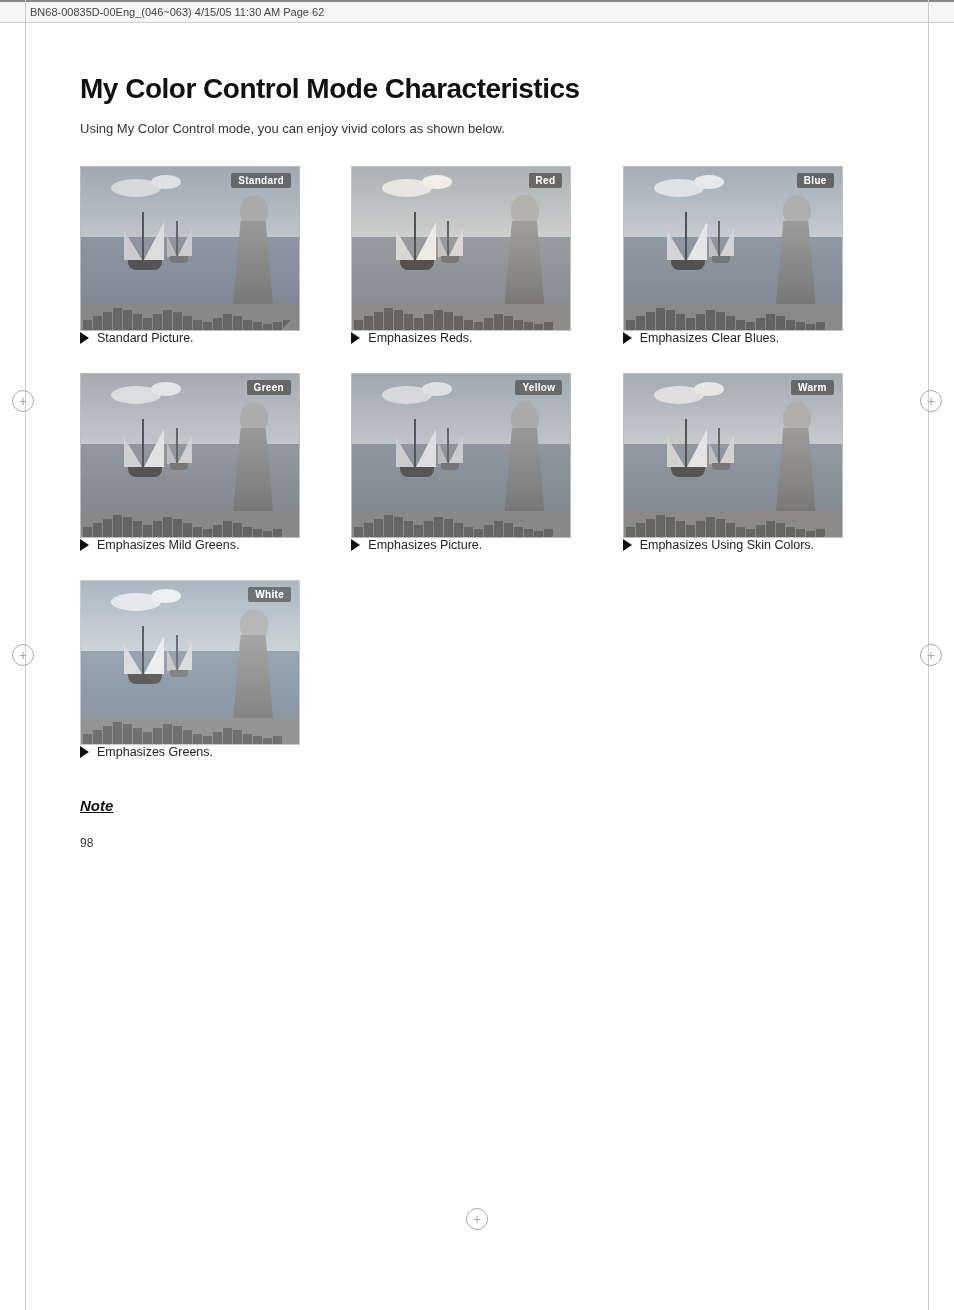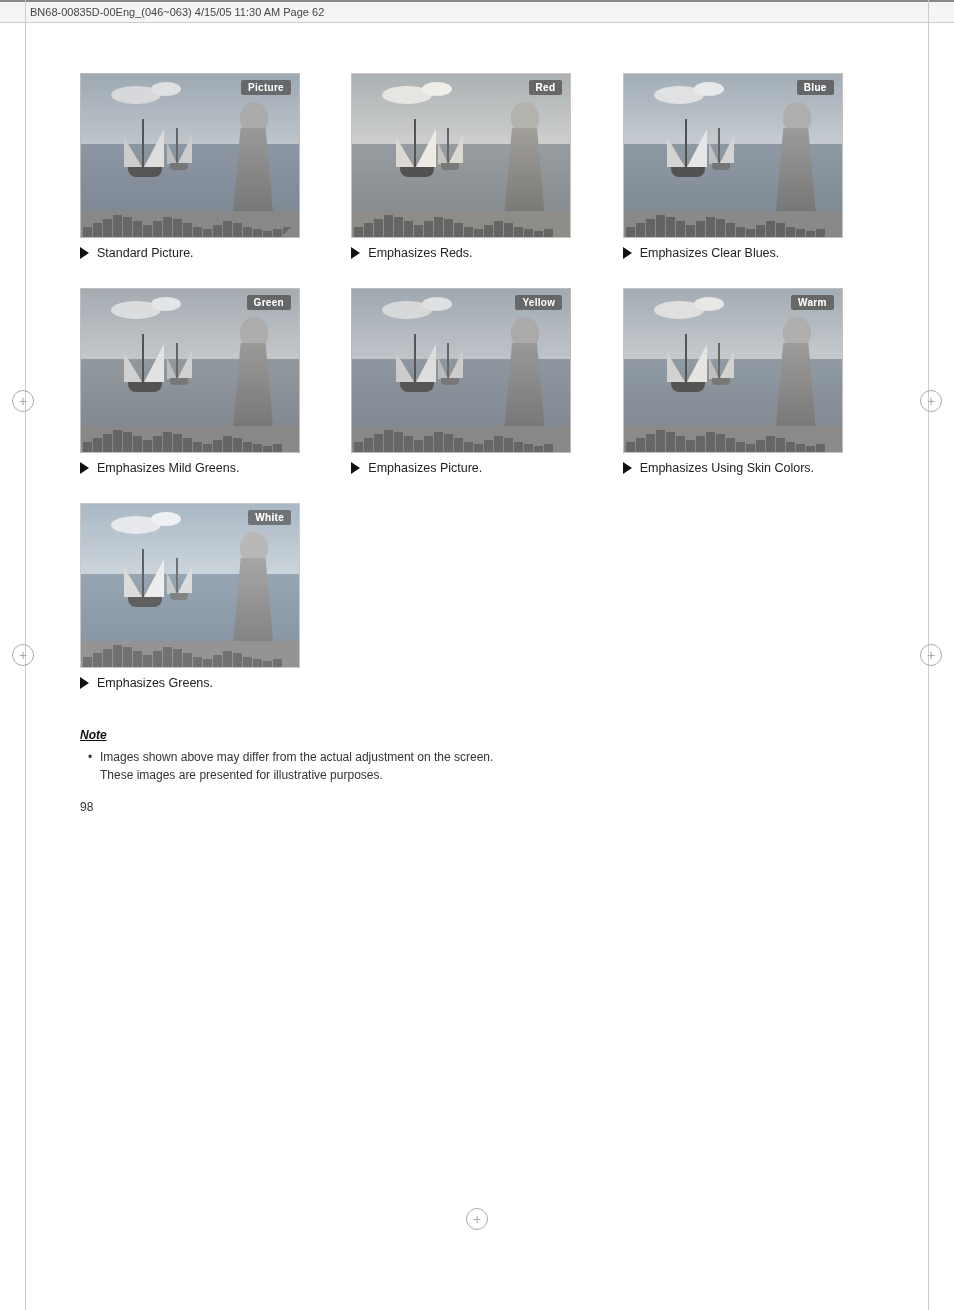--- a/index.html
+++ b/index.html
@@ -163,41 +163,40 @@
       height: 0;
       border-left: 0px solid transparent;
       border-right: 18px solid transparent;
       border-bottom: 30px solid #ccc;
     }
 
     
     .caption {
       display: flex;
       align-items: center;
-      margin-top: 8px;
       font-size: 12.5px;
       color: #222;
     }
     .arrow-icon {
       display: inline-block;
       width: 0;
       height: 0;
       border-top: 6px solid transparent;
       border-bottom: 6px solid transparent;
       border-left: 9px solid #111;
       margin-right: 8px;
       flex-shrink: 0;
     }
 
     
     .note-section {
       margin-top: 10px;
     }
     .note-title {
-      font-size: 12px;
+      font-size: 15px;
       font-weight: bold;
       font-style: italic;
       text-decoration: underline;
       color: #111;
       margin-bottom: 6px;
     }
     .note-item {
       font-size: 12px;
       color: #333;
       padding-left: 20px;
@@ -275,20 +274,22 @@
 </div>
 
 <div class="reg-mark" style="top: 390px; left: 12px;"></div>
 <div class="reg-mark" style="top: 390px; right: 12px;"></div>
 <div class="reg-mark" style="bottom: 80px; left: 50%; margin-left: -11px;"></div>
 <div class="reg-mark" style="top: 50%; margin-top: -11px; left: 12px;"></div>
 <div class="reg-mark" style="top: 50%; margin-top: -11px; right: 12px;"></div>
 
 <div class="page-content">
 
+  <h1 class="page-title">My Color Control Mode Characteristics</h1>
+  <p class="intro-text">Using My Color Control mode, you can enjoy vivid colors as shown below.</p>
 
   <div class="image-grid">
 
     <div class="image-cell">
       <div class="img-container tint-standard">
         <div class="photo-scene">
 
           <div class="sky"></div>
 
           <div class="cloud" style="width:50px;height:18px;top:12px;left:30px;background:#d5d8dc;"></div>
@@ -334,21 +335,21 @@
             <div style="width:9px;height:14px;background:#666;"></div>
             <div style="width:9px;height:10px;background:#666;"></div>
             <div style="width:9px;height:8px;background:#666;"></div>
             <div style="width:9px;height:6px;background:#666;"></div>
             <div style="width:9px;height:8px;background:#666;"></div>
             <div style="width:9px;height:10px;background:#666;"></div>
           </div>
 
           <div class="corner-triangle"></div>
 
-          <div class="img-label">Picture</div>
+          <div class="img-label">Standard</div>
         </div>
       </div>
       <div class="caption">
         <div class="arrow-icon"></div>
         <span>Standard Picture.</span>
       </div>
     </div>
 
     <div class="image-cell">
       <div class="img-container tint-red">
@@ -677,20 +678,17 @@
       <div class="caption">
         <div class="arrow-icon"></div>
         <span>Emphasizes Greens.</span>
       </div>
     </div>
 
   </div>
 
   <div class="note-section">
     <div class="note-title">Note</div>
-    <div class="note-item">
-      <span>Images shown above may differ from the actual adjustment on the screen.<br>These images are presented for illustrative purposes.</span>
-    </div>
   </div>
 
   <div class="page-number">98</div>
 
 </div>
 
 </body></html>

